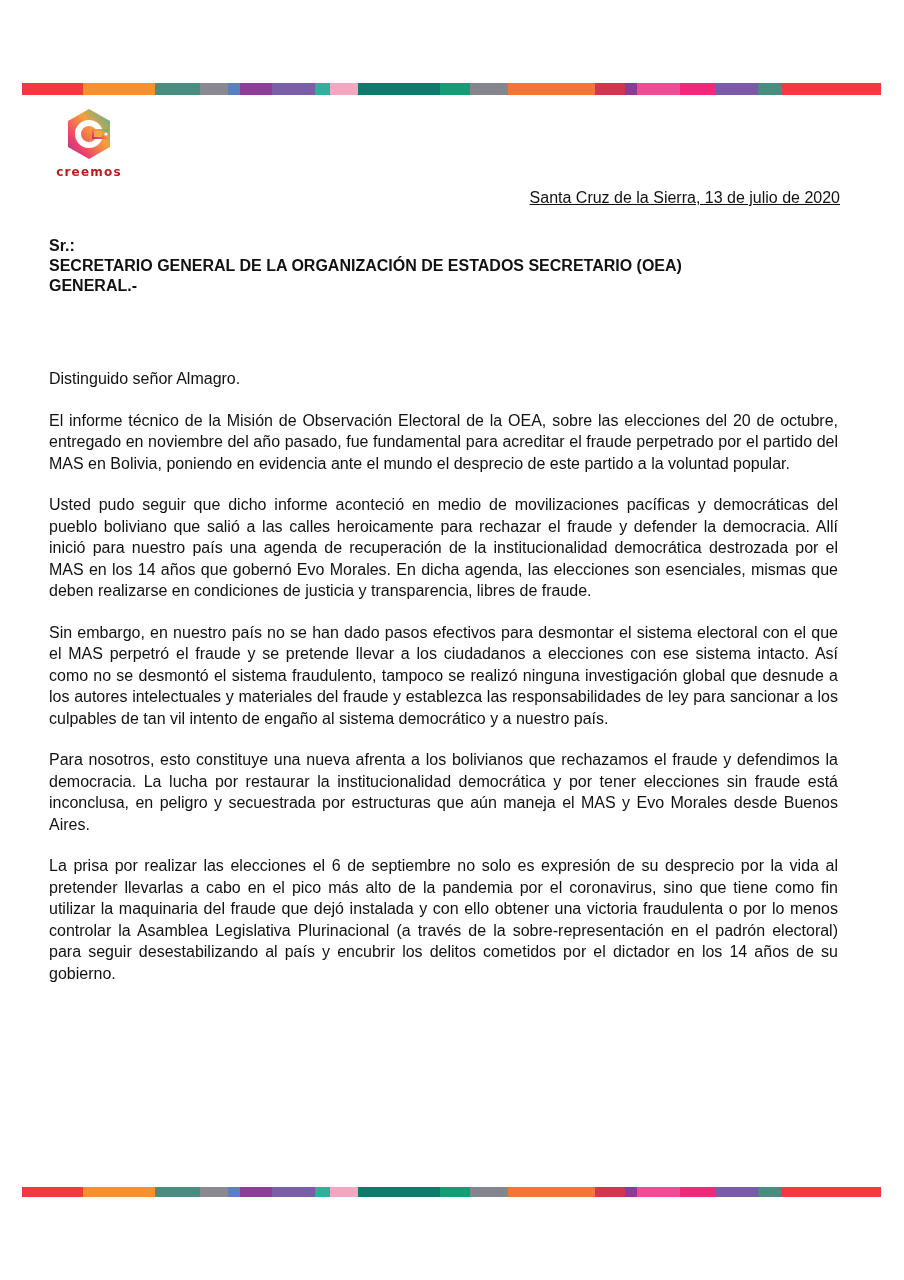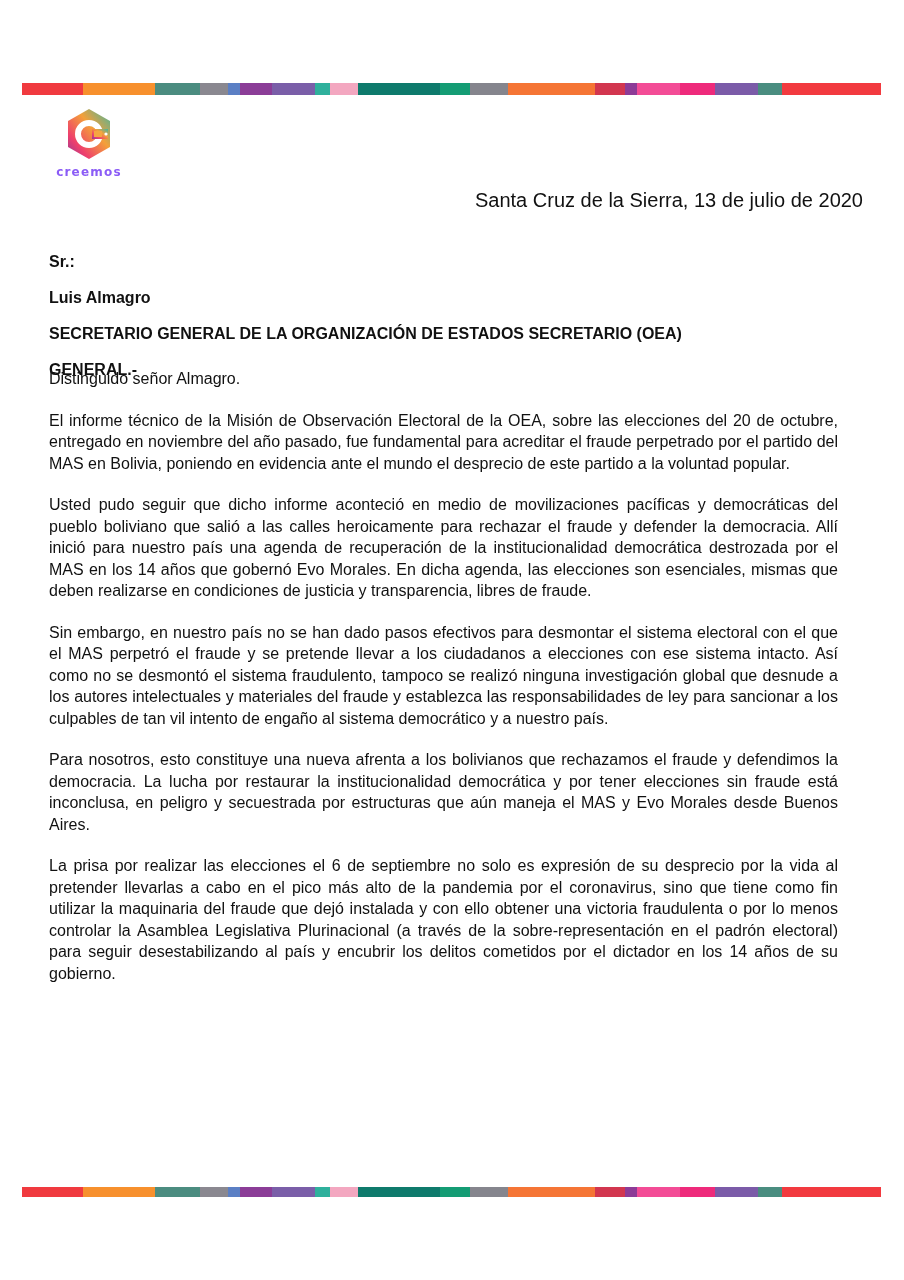--- a/index.html
+++ b/index.html
@@ -6,24 +6,24 @@
     body { width: 904px; height: 1280px; position: relative; overflow: hidden;
            font-family: "Liberation Sans", sans-serif; color: #111; }
     .stripe { position: absolute; left: 22px; width: 859px; height: 12px; display: flex; }
     .stripe.top { top: 83px; }
     .stripe.bottom { top: 1187px; height: 10px; }
     .stripe span { display: block; height: 100%; }
     .logo { position: absolute; left: 52px; top: 107px; width: 74px; height: 72px; }
     .logo svg { position: absolute; left: 12px; top: 0; }
     .logo-text { position: absolute; left: 0; top: 58px; width: 74px; text-align: center;
                  font-family: "DejaVu Sans", sans-serif; font-size: 12px; letter-spacing: 1.2px;
-                 color: #8b5cf6; font-weight: bold; }
-    .date { position: absolute; right: 41px; top: 189px; font-size: 20px; }
+                 color: #b91c1c; font-weight: bold; }
+    .date { position: absolute; right: 64px; top: 189px; font-size: 16px; text-decoration: underline; }
     .addressee { position: absolute; left: 49px; top: 236px; font-size: 16px; font-weight: bold; line-height: 20px; }
-    .addressee div { white-space: nowrap; margin-top: 16px; }
+    .addressee div { white-space: nowrap; }
     .body { position: absolute; left: 49px; top: 368px; width: 801px; font-size: 16px; line-height: 21.5px; }
     .body p { margin: 0 12px 20px 0; text-align: justify; }
     .body p.salutation { margin-bottom: 20px; }
   </style>
 </head>
 <body>
 
 <div class="stripe top">
     <span style="background: rgb(240, 58, 63); width: 61px;"></span>
     <span style="background: rgb(247, 144, 45); width: 72px;"></span>
@@ -70,21 +70,20 @@
     <rect x="30" y="24" width="8" height="6" fill="#f5a641"></rect>
     <circle cx="42" cy="27" r="1.6" fill="#ffffff"></circle>
   </svg>
   <div class="logo-text">creemos</div>
 </div>
 
 <div class="date">Santa Cruz de la Sierra, 13 de julio de 2020</div>
 
 <div class="addressee">
   <div>Sr.:</div>
-  <div>Luis Almagro</div>
   <div>SECRETARIO GENERAL DE LA ORGANIZACIÓN DE ESTADOS SECRETARIO (OEA)</div>
   <div>GENERAL.-</div>
 </div>
 
 <div class="body">
   <p class="salutation">Distinguido señor Almagro.</p>
   <p>El informe técnico de la Misión de Observación Electoral de la OEA, sobre las elecciones del 20 de octubre, entregado en noviembre del año pasado, fue fundamental para acreditar el fraude perpetrado por el partido del MAS en Bolivia, poniendo en evidencia ante el mundo el desprecio de este partido a la voluntad popular.</p>
   <p>Usted pudo seguir que dicho informe aconteció en medio de movilizaciones pacíficas y democráticas del pueblo boliviano que salió a las calles heroicamente para rechazar el fraude y defender la democracia. Allí inició para nuestro país una agenda de recuperación de la institucionalidad democrática destrozada por el MAS en los 14 años que gobernó Evo Morales. En dicha agenda, las elecciones son esenciales, mismas que deben realizarse en condiciones de justicia y transparencia, libres de fraude.</p>
   <p>Sin embargo, en nuestro país no se han dado pasos efectivos para desmontar el sistema electoral con el que el MAS perpetró el fraude y se pretende llevar a los ciudadanos a elecciones con ese sistema intacto. Así como no se desmontó el sistema fraudulento, tampoco se realizó ninguna investigación global que desnude a los autores intelectuales y materiales del fraude y establezca las responsabilidades de ley para sancionar a los culpables de tan vil intento de engaño al sistema democrático y a nuestro país.</p>
   <p>Para nosotros, esto constituye una nueva afrenta a los bolivianos que rechazamos el fraude y defendimos la democracia. La lucha por restaurar la institucionalidad democrática y por tener elecciones sin fraude está inconclusa, en peligro y secuestrada por estructuras que aún maneja el MAS y Evo Morales desde Buenos Aires.</p>

